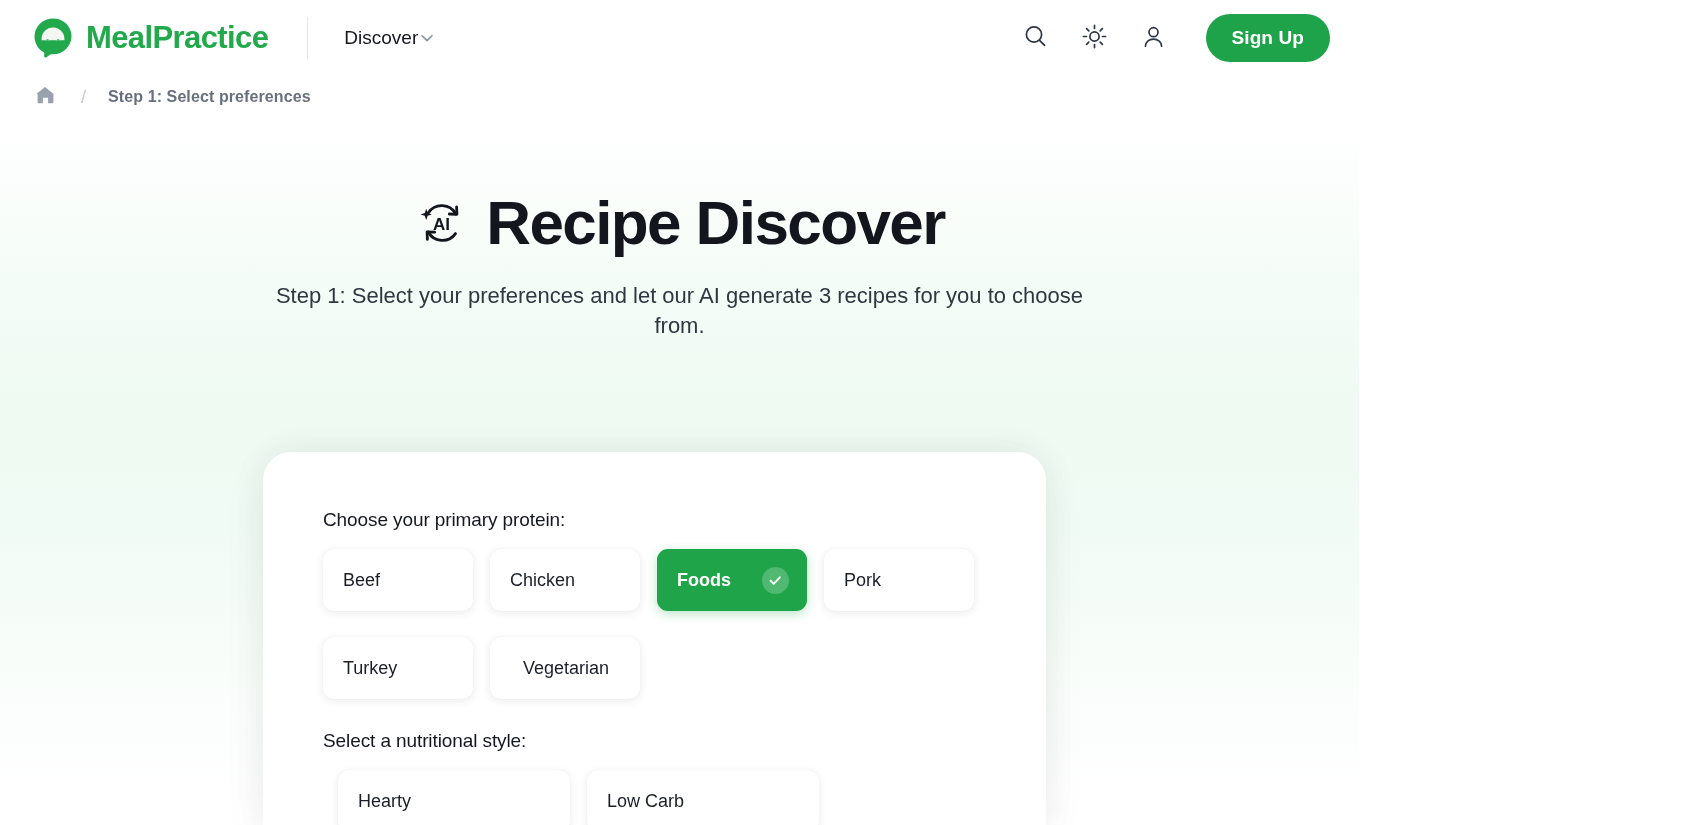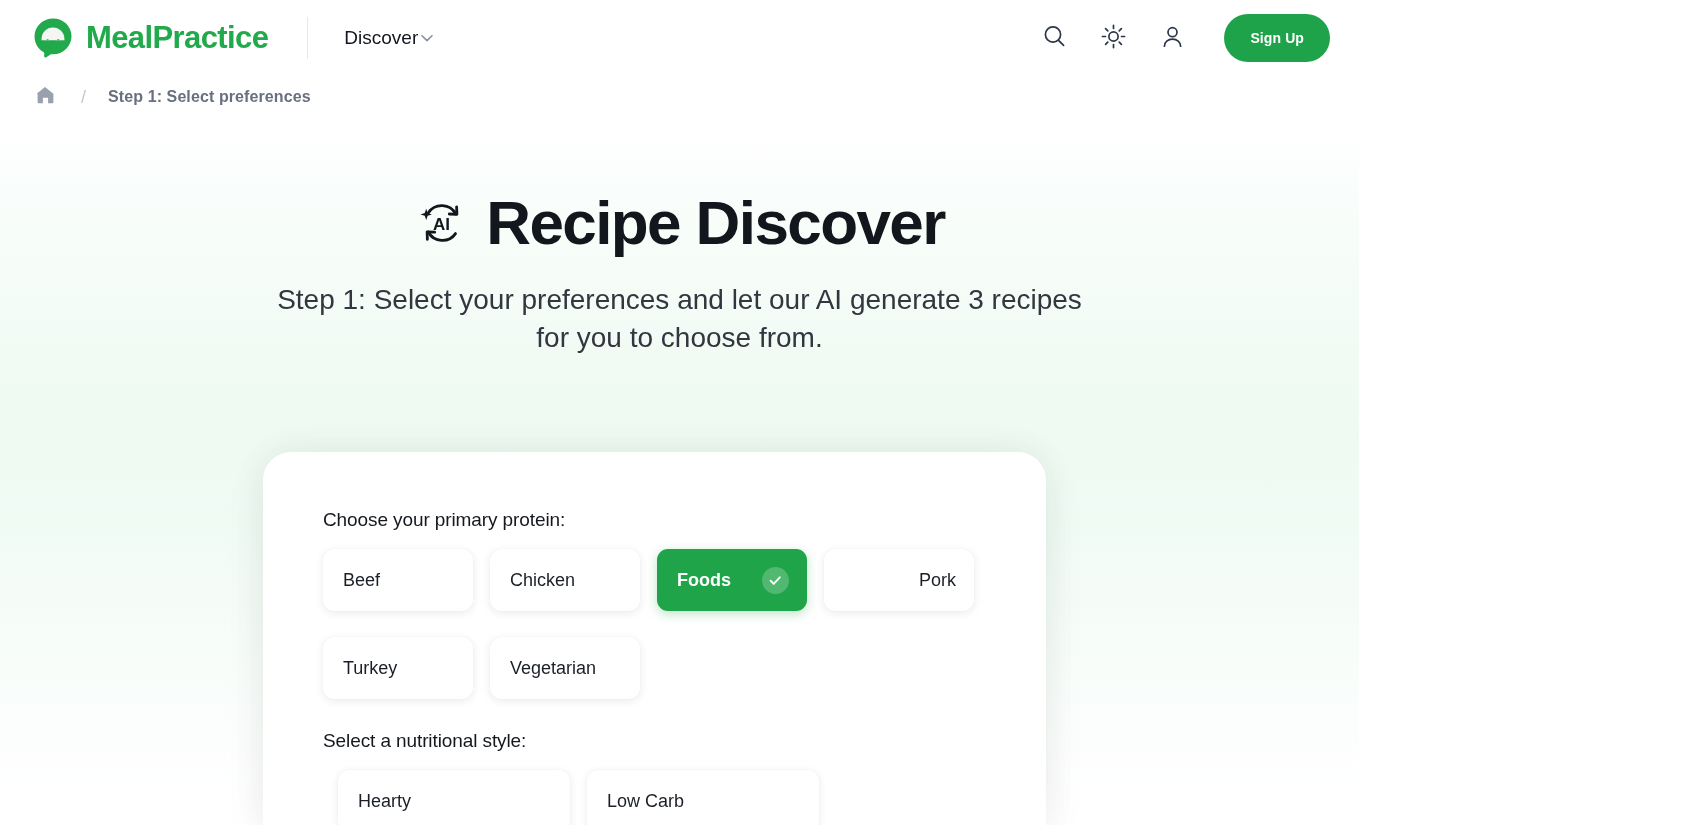--- a/index.html
+++ b/index.html
@@ -81,21 +81,21 @@
 
   .signup-btn {
     margin-left: 30px;
     height: 48px;
     padding: 0 26px;
     border: none;
     border-radius: 24px;
     background: #1ea34a;
     color: #ffffff;
     font-family: "Liberation Sans", sans-serif;
-    font-size: 14px;
+    font-size: 19px;
     font-weight: 700;
     letter-spacing: 0.1px;
     cursor: pointer;
     display: flex;
     align-items: center;
   }
 
   
   .breadcrumb {
     position: relative;
@@ -164,21 +164,21 @@
     line-height: 1.05;
     font-weight: 700;
     letter-spacing: -1.6px;
     color: #13161c;
     white-space: nowrap;
   }
 
   .page-subtitle {
     margin: 26px auto 12px;
     max-width: 820px;
-    font-size: 28px;
+    font-size: 22px;
     line-height: 1.34;
     color: #31363f;
     font-weight: 400;
   }
 
   
   .form-card {
     position: absolute;
     left: 263px;
     right: 313px;
@@ -243,23 +243,23 @@
     display: flex;
     align-items: center;
     justify-content: center;
     flex: 0 0 auto;
   }
 
   
   .w-beef       { width: 150px; }
   .w-chicken    { width: 150px; }
   .w-fish       { width: 150px; }
-  .w-pork       { width: 150px; justify-content: flex-end; }
+  .w-pork       { width: 150px; }
   .w-turkey     { width: 150px; }
-  .w-vegetarian { width: 150px; }
+  .w-vegetarian { width: 150px; justify-content: center; }
 
   .w-healthy    { width: 232px; }
   .w-hearty     { width: 232px; margin-left: 15px; }
   .w-lowcarb    { width: 232px; }
   .w-wholefoods { width: 232px; }
 </style>
 </head>
 <body>
 
 <div id="app">

